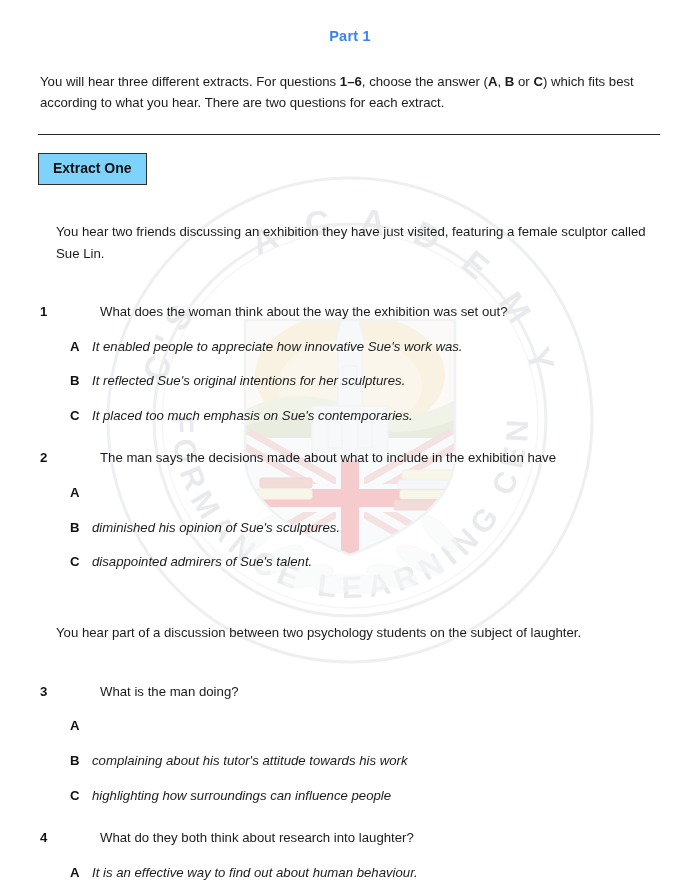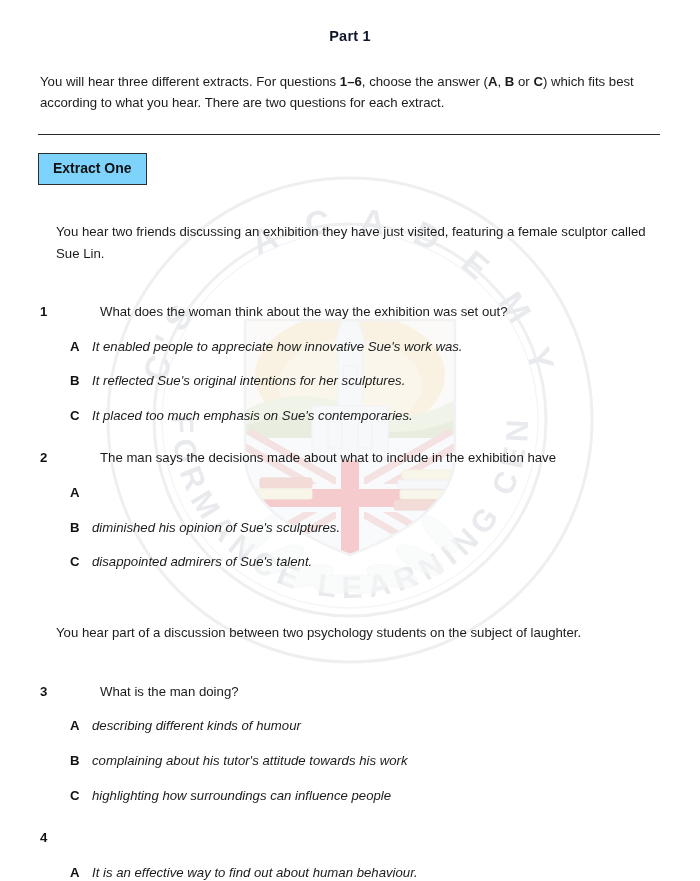--- a/index.html
+++ b/index.html
@@ -36,21 +36,21 @@
   .content {
     position: relative;
     z-index: 2;
     padding: 0;
   }
 
   .part-title {
     text-align: center;
     font-size: 14.5px;
     font-weight: bold;
-    color: #0f172a;
+    color: #3b82f6;
     margin: 0;
     padding-top: 28px;
     letter-spacing: 0.2px;
   }
 
   .intro {
     margin: 0;
     padding: 27px 34px 0 40px;
     font-size: 13.2px;
     line-height: 1.62;
@@ -264,33 +264,33 @@
     <div class="extract-block">
 
       <p class="context">You hear part of a discussion between two psychology students on the subject of laughter.</p>
 
       <div class="question">
         <span class="q-num">3</span>
         <span class="q-text">What is the man doing?</span>
       </div>
       <div class="option">
         <span class="opt-letter">A</span>
-        <span class="opt-text">describing different kinds of humour</span>
       </div>
       <div class="option">
         <span class="opt-letter">B</span>
         <span class="opt-text">complaining about his tutor's attitude towards his work</span>
       </div>
       <div class="option">
         <span class="opt-letter">C</span>
         <span class="opt-text">highlighting how surroundings can influence people</span>
       </div>
 
       <div class="question">
         <span class="q-num">4</span>
+        <span class="q-text">What do they both think about research into laughter?</span>
       </div>
       <div class="option">
         <span class="opt-letter">A</span>
         <span class="opt-text">It is an effective way to find out about human behaviour.</span>
       </div>
       <div class="option">
         
         
       </div>
       

